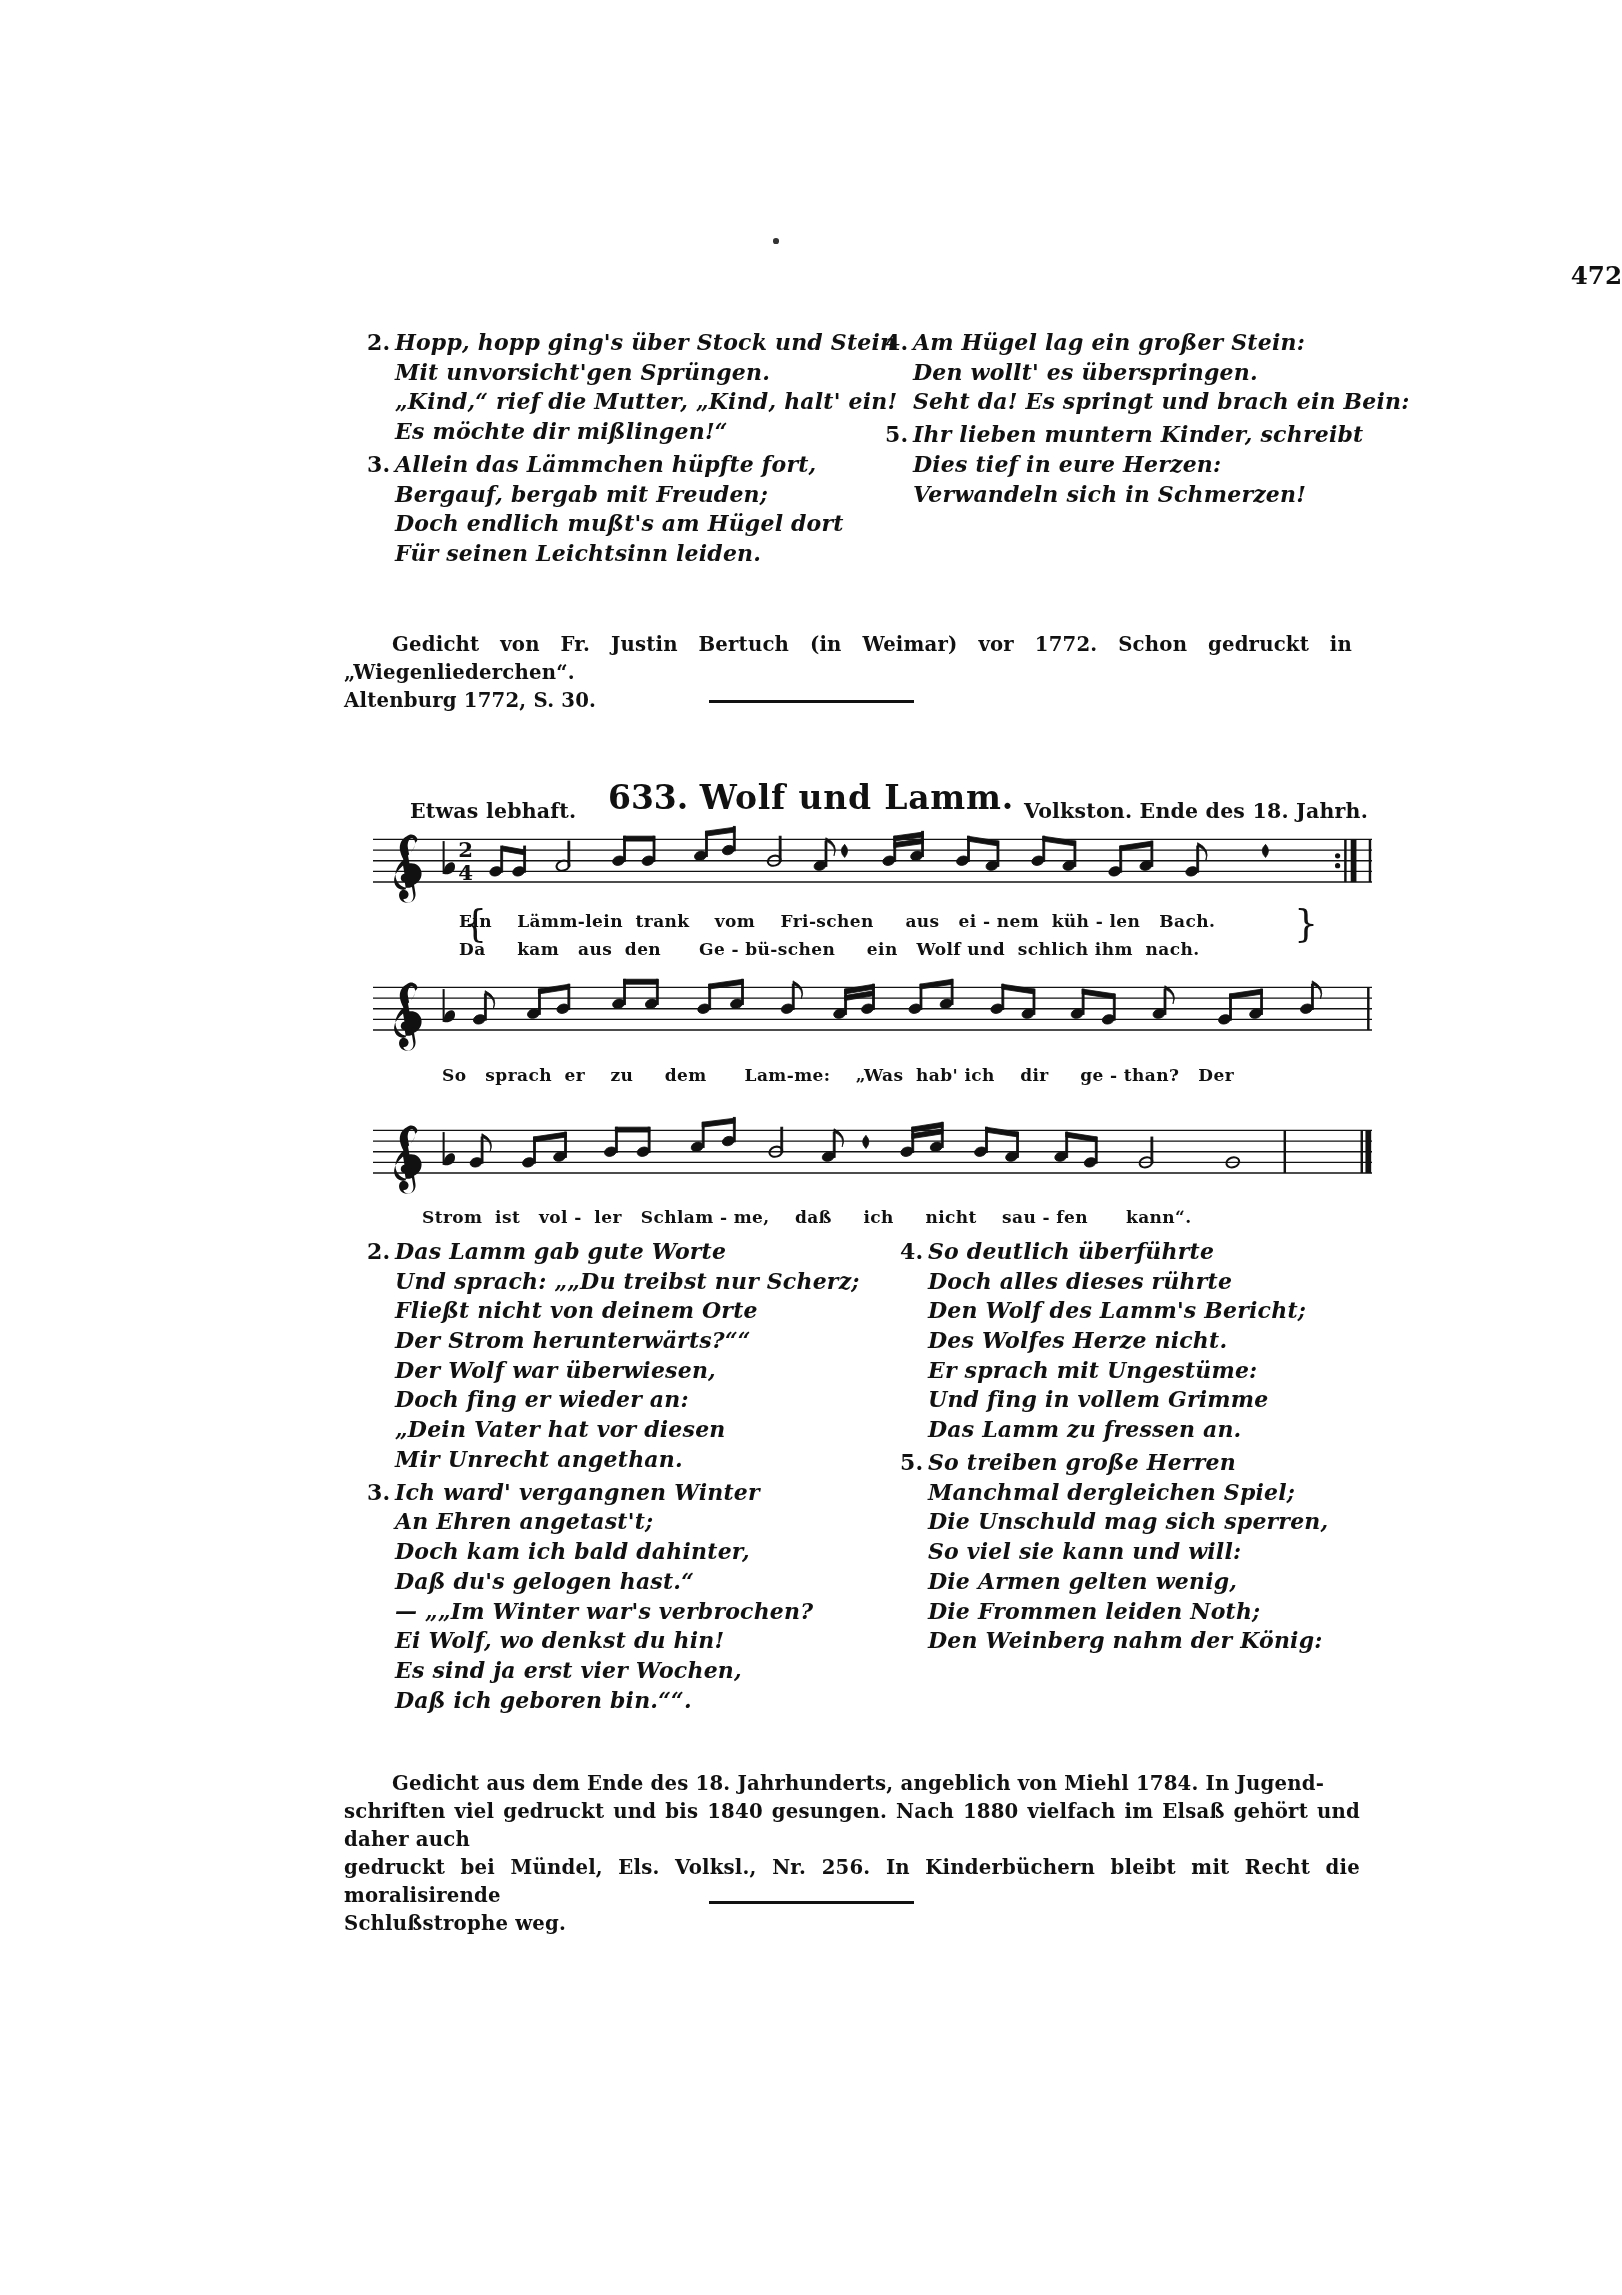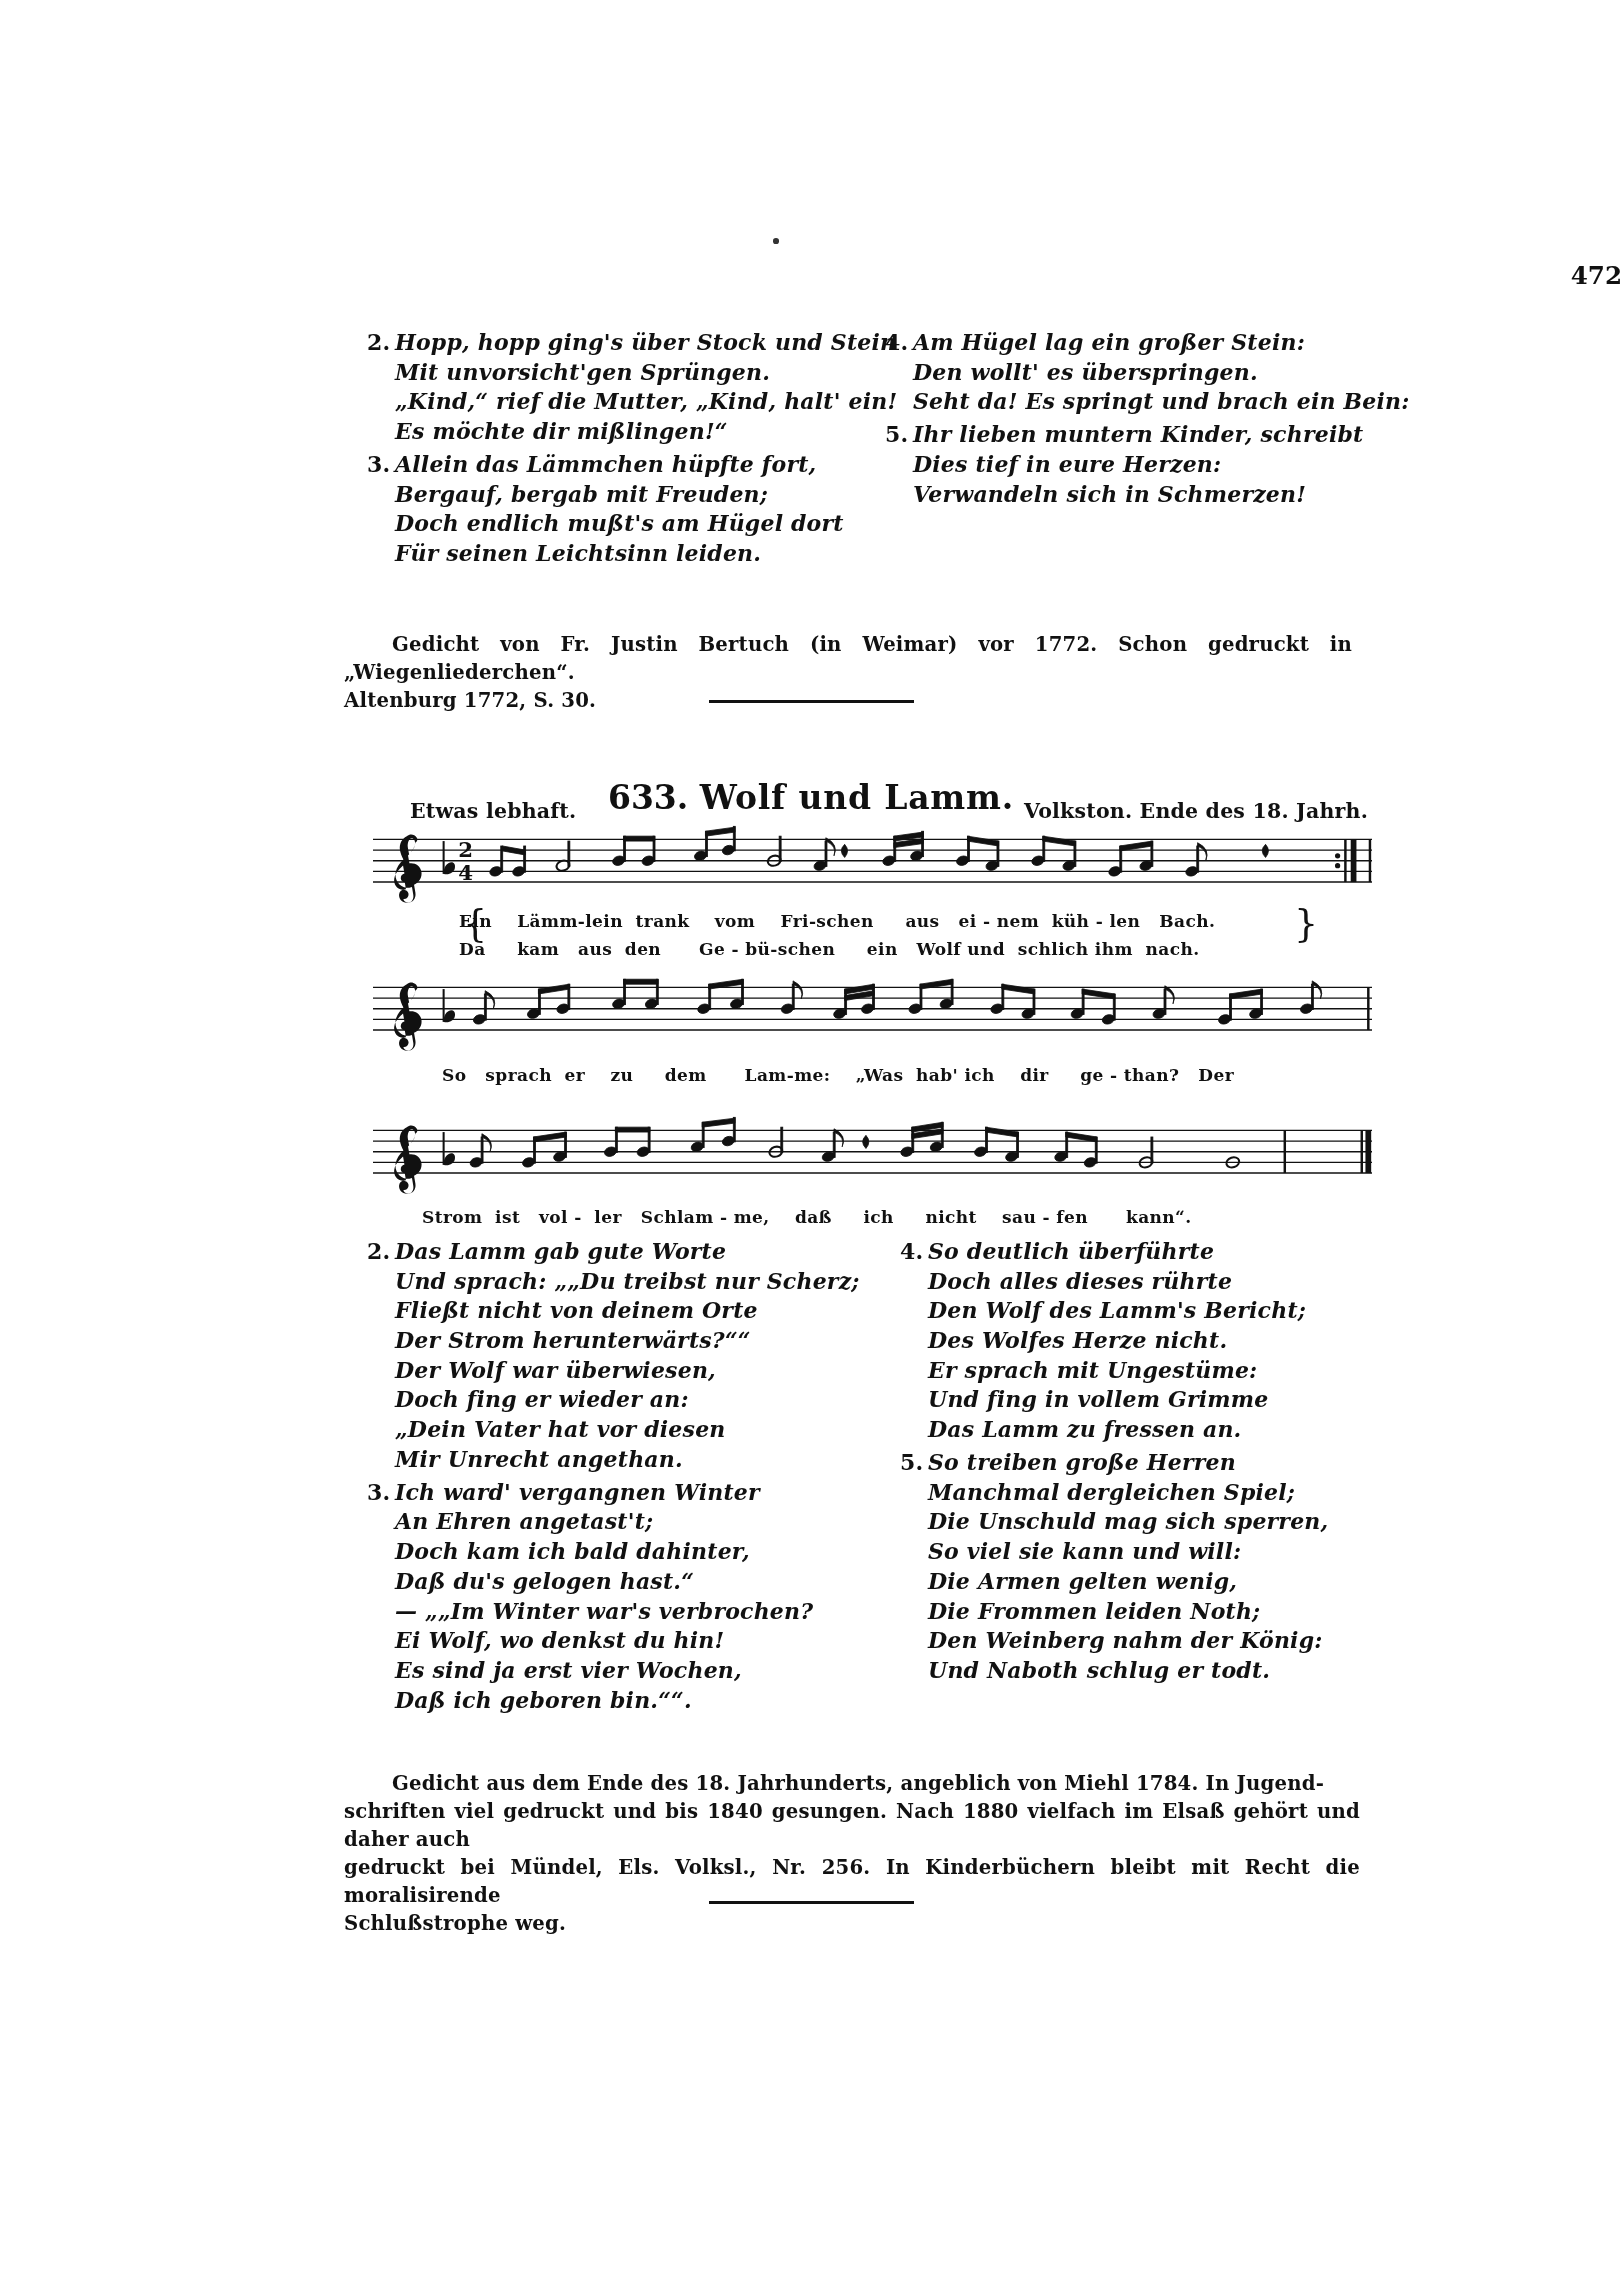--- a/index.html
+++ b/index.html
@@ -542,21 +542,20 @@
     <div class="verse">
       <div class="verse-num">5.</div>
       <div class="verse-lines">
         <div>So treiben große Herren</div>
         <div>Manchmal dergleichen Spiel;</div>
         <div>Die Unschuld mag sich sperren,</div>
         <div>So viel sie kann und will:</div>
         <div>Die Armen gelten wenig,</div>
         <div>Die Frommen leiden Noth;</div>
         <div>Den Weinberg nahm der König:</div>
-        <div>Und Naboth schlug er todt.</div>
       </div>
     </div>
   </div>
 
   <div class="note frak" id="note-bottom">
     <div class="indent">Gedicht aus dem Ende des 18. Jahrhunderts, angeblich von Miehl 1784. In Jugend-</div>
     <div>schriften viel gedruckt und bis 1840 gesungen. Nach 1880 vielfach im Elsaß gehört und daher auch</div>
     <div>gedruckt bei Mündel, Els. Volksl., Nr. 256. In Kinderbüchern bleibt mit Recht die moralisirende</div>
     <div>Schlußstrophe weg.</div>
   </div>

